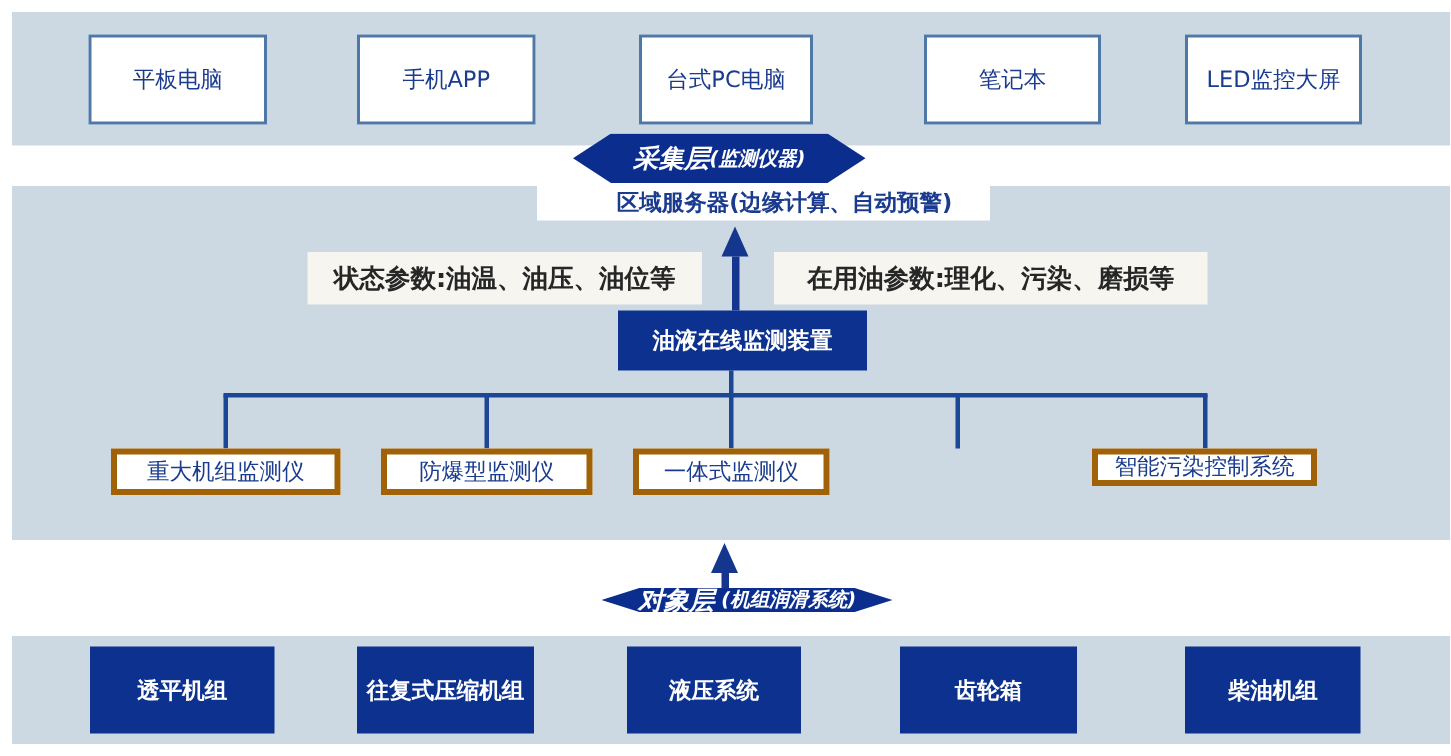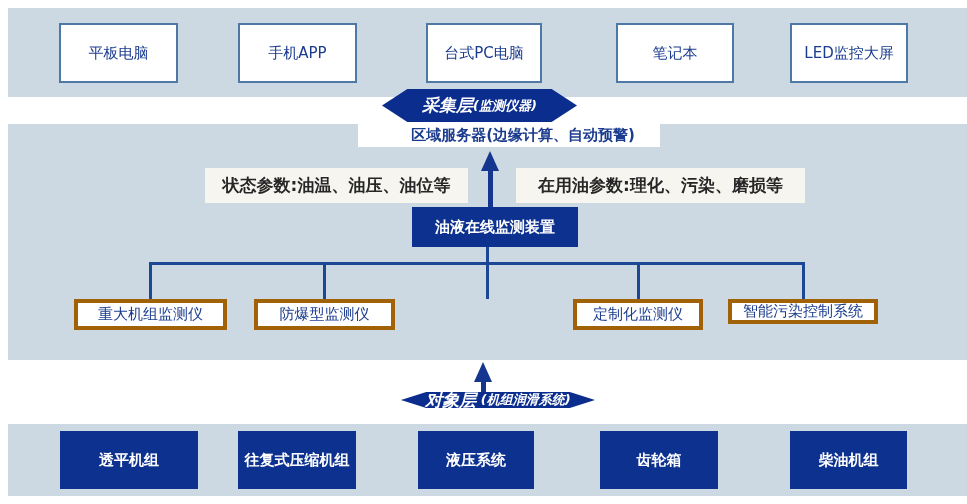--- a/index.html
+++ b/index.html
@@ -117,33 +117,33 @@
 
   <div class="line" style="left:486px;top:247px;width:3px;height:52px;"></div>
   <div class="line" style="left:149px;top:262px;width:656px;height:3px;"></div>
   <div class="line" style="left:149px;top:263px;width:3px;height:36px;"></div>
   <div class="line" style="left:323px;top:263px;width:3px;height:36px;"></div>
   <div class="line" style="left:637px;top:263px;width:3px;height:36px;"></div>
   <div class="line" style="left:802px;top:263px;width:3px;height:36px;"></div>
 
   <div class="box-white tree-box" style="left:74px;top:299px;width:153px;height:31px;">重大机组监测仪</div>
   <div class="box-white tree-box" style="left:254px;top:299px;width:141px;height:31px;">防爆型监测仪</div>
-  <div class="box-white tree-box" style="left:573px;top:299px;width:130px;height:31px;">定制化监测仪</div>
+  <div class="box-white tree-box" style="left:422px;top:299px;width:131px;height:31px;">一体式监测仪</div>
   <div class="box-white tree-box" style="left:728px;top:299px;width:150px;height:25px;">智能污染控制系统</div>
 
   <div class="arrow-up" style="left:474px;top:362px;width:18px;height:30px;">
     <div class="head"></div>
     <div class="shaft"></div>
   </div>
 
   <div class="pill" style="left:401px;top:392px;width:194px;height:16px;">
     <span class="main">对象层</span>
       <span class="sub">&nbsp;</span>
       <span class="sub">(机组润滑系统)</span>
   </div>
 
-  <div class="navy-box" style="left:60px;top:431px;width:138px;height:58px;">透平机组</div>
+  <div class="navy-box" style="left:60px;top:431px;width:123px;height:58px;">透平机组</div>
   <div class="navy-box" style="left:238px;top:431px;width:118px;height:58px;">往复式压缩机组</div>
   <div class="navy-box" style="left:418px;top:431px;width:116px;height:58px;">液压系统</div>
   <div class="navy-box" style="left:600px;top:431px;width:118px;height:58px;">齿轮箱</div>
   <div class="navy-box" style="left:790px;top:431px;width:117px;height:58px;">柴油机组</div>
 
 </div>
 
 </body></html>

